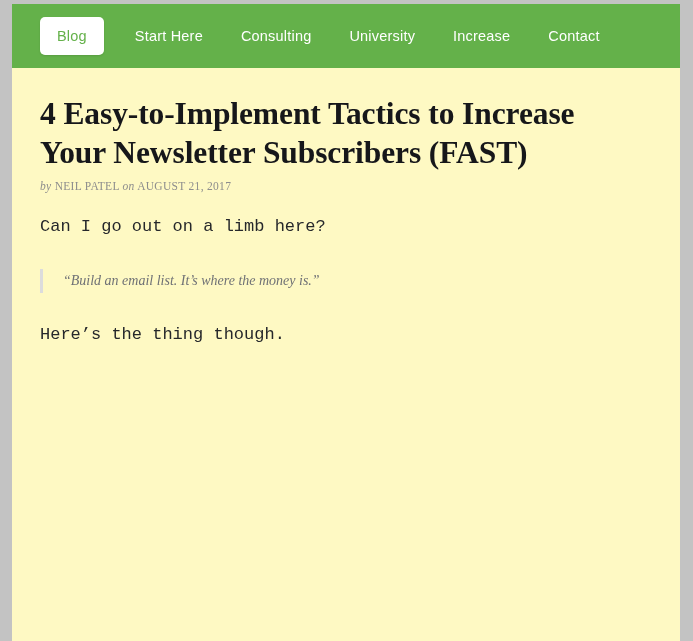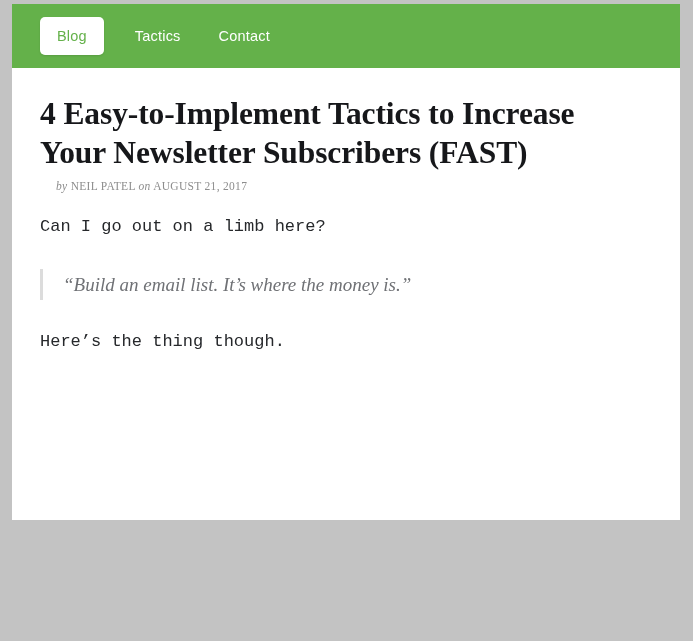--- a/index.html
+++ b/index.html
@@ -11,22 +11,22 @@
     height: 641px;
     background: #c3c3c3;
     font-family: "Liberation Sans", sans-serif;
     overflow: hidden;
   }
   .page-frame {
     position: absolute;
     left: 12px;
     top: 4px;
     width: 668px;
-    height: 516px;
-    background: #ffffff;
+    height: 637px;
+    background: #fef9c3;
     overflow: hidden;
   }
   
   .navbar {
     height: 64px;
     background: #64b14a;
     display: flex;
     align-items: center;
     padding-left: 28px;
     box-sizing: border-box;
@@ -68,21 +68,21 @@
     font-size: 31.5px;
     line-height: 1.24;
     color: #16171a;
     margin: 0 0 0 0;
     letter-spacing: -0.1px;
   }
   .byline {
     font-family: "Liberation Serif", "DejaVu Serif", serif;
     font-size: 11.5px;
     color: #8d8d8d;
-    margin: 8px 0 0 16px;
+    margin: 8px 0 0 0;
     letter-spacing: 0.3px;
   }
   .byline .bl-em {
     font-style: italic;
   }
   .byline .bl-caps {
     font-style: normal;
   }
   .post-body {
     margin-top: 22px;
@@ -102,35 +102,38 @@
     text-decoration: underline;
   }
   blockquote.pull-quote {
     margin: 0 0 29px 0;
     padding: 2px 0 2px 20px;
     border-left: 3px solid #dcdcdc;
   }
   blockquote.pull-quote p {
     font-family: "Liberation Serif", "DejaVu Serif", serif;
     font-style: italic;
-    font-size: 19px;
+    font-size: 14px;
     line-height: 1.45;
     color: #6f7175;
     margin: 0;
   }
 </style>
 </head>
 <body>
 
 <div class="page-frame">
 
   <nav class="navbar">
     <ul class="nav-list">
       <li><a class="nav-item active">Blog</a></li>
-      <li><a class="nav-item">Tactics</a></li>
+      <li><a class="nav-item">Start Here</a></li>
+      <li><a class="nav-item">Consulting</a></li>
+      <li><a class="nav-item">University</a></li>
+      <li><a class="nav-item">Increase</a></li>
       <li><a class="nav-item">Contact</a></li>
     </ul>
   </nav>
 
   <article class="article">
 
     <h1 class="post-title">4 Easy-to-Implement Tactics to Increase Your Newsletter Subscribers (FAST)</h1>
 
     <div class="byline">
       <span class="bl-em">by</span>

